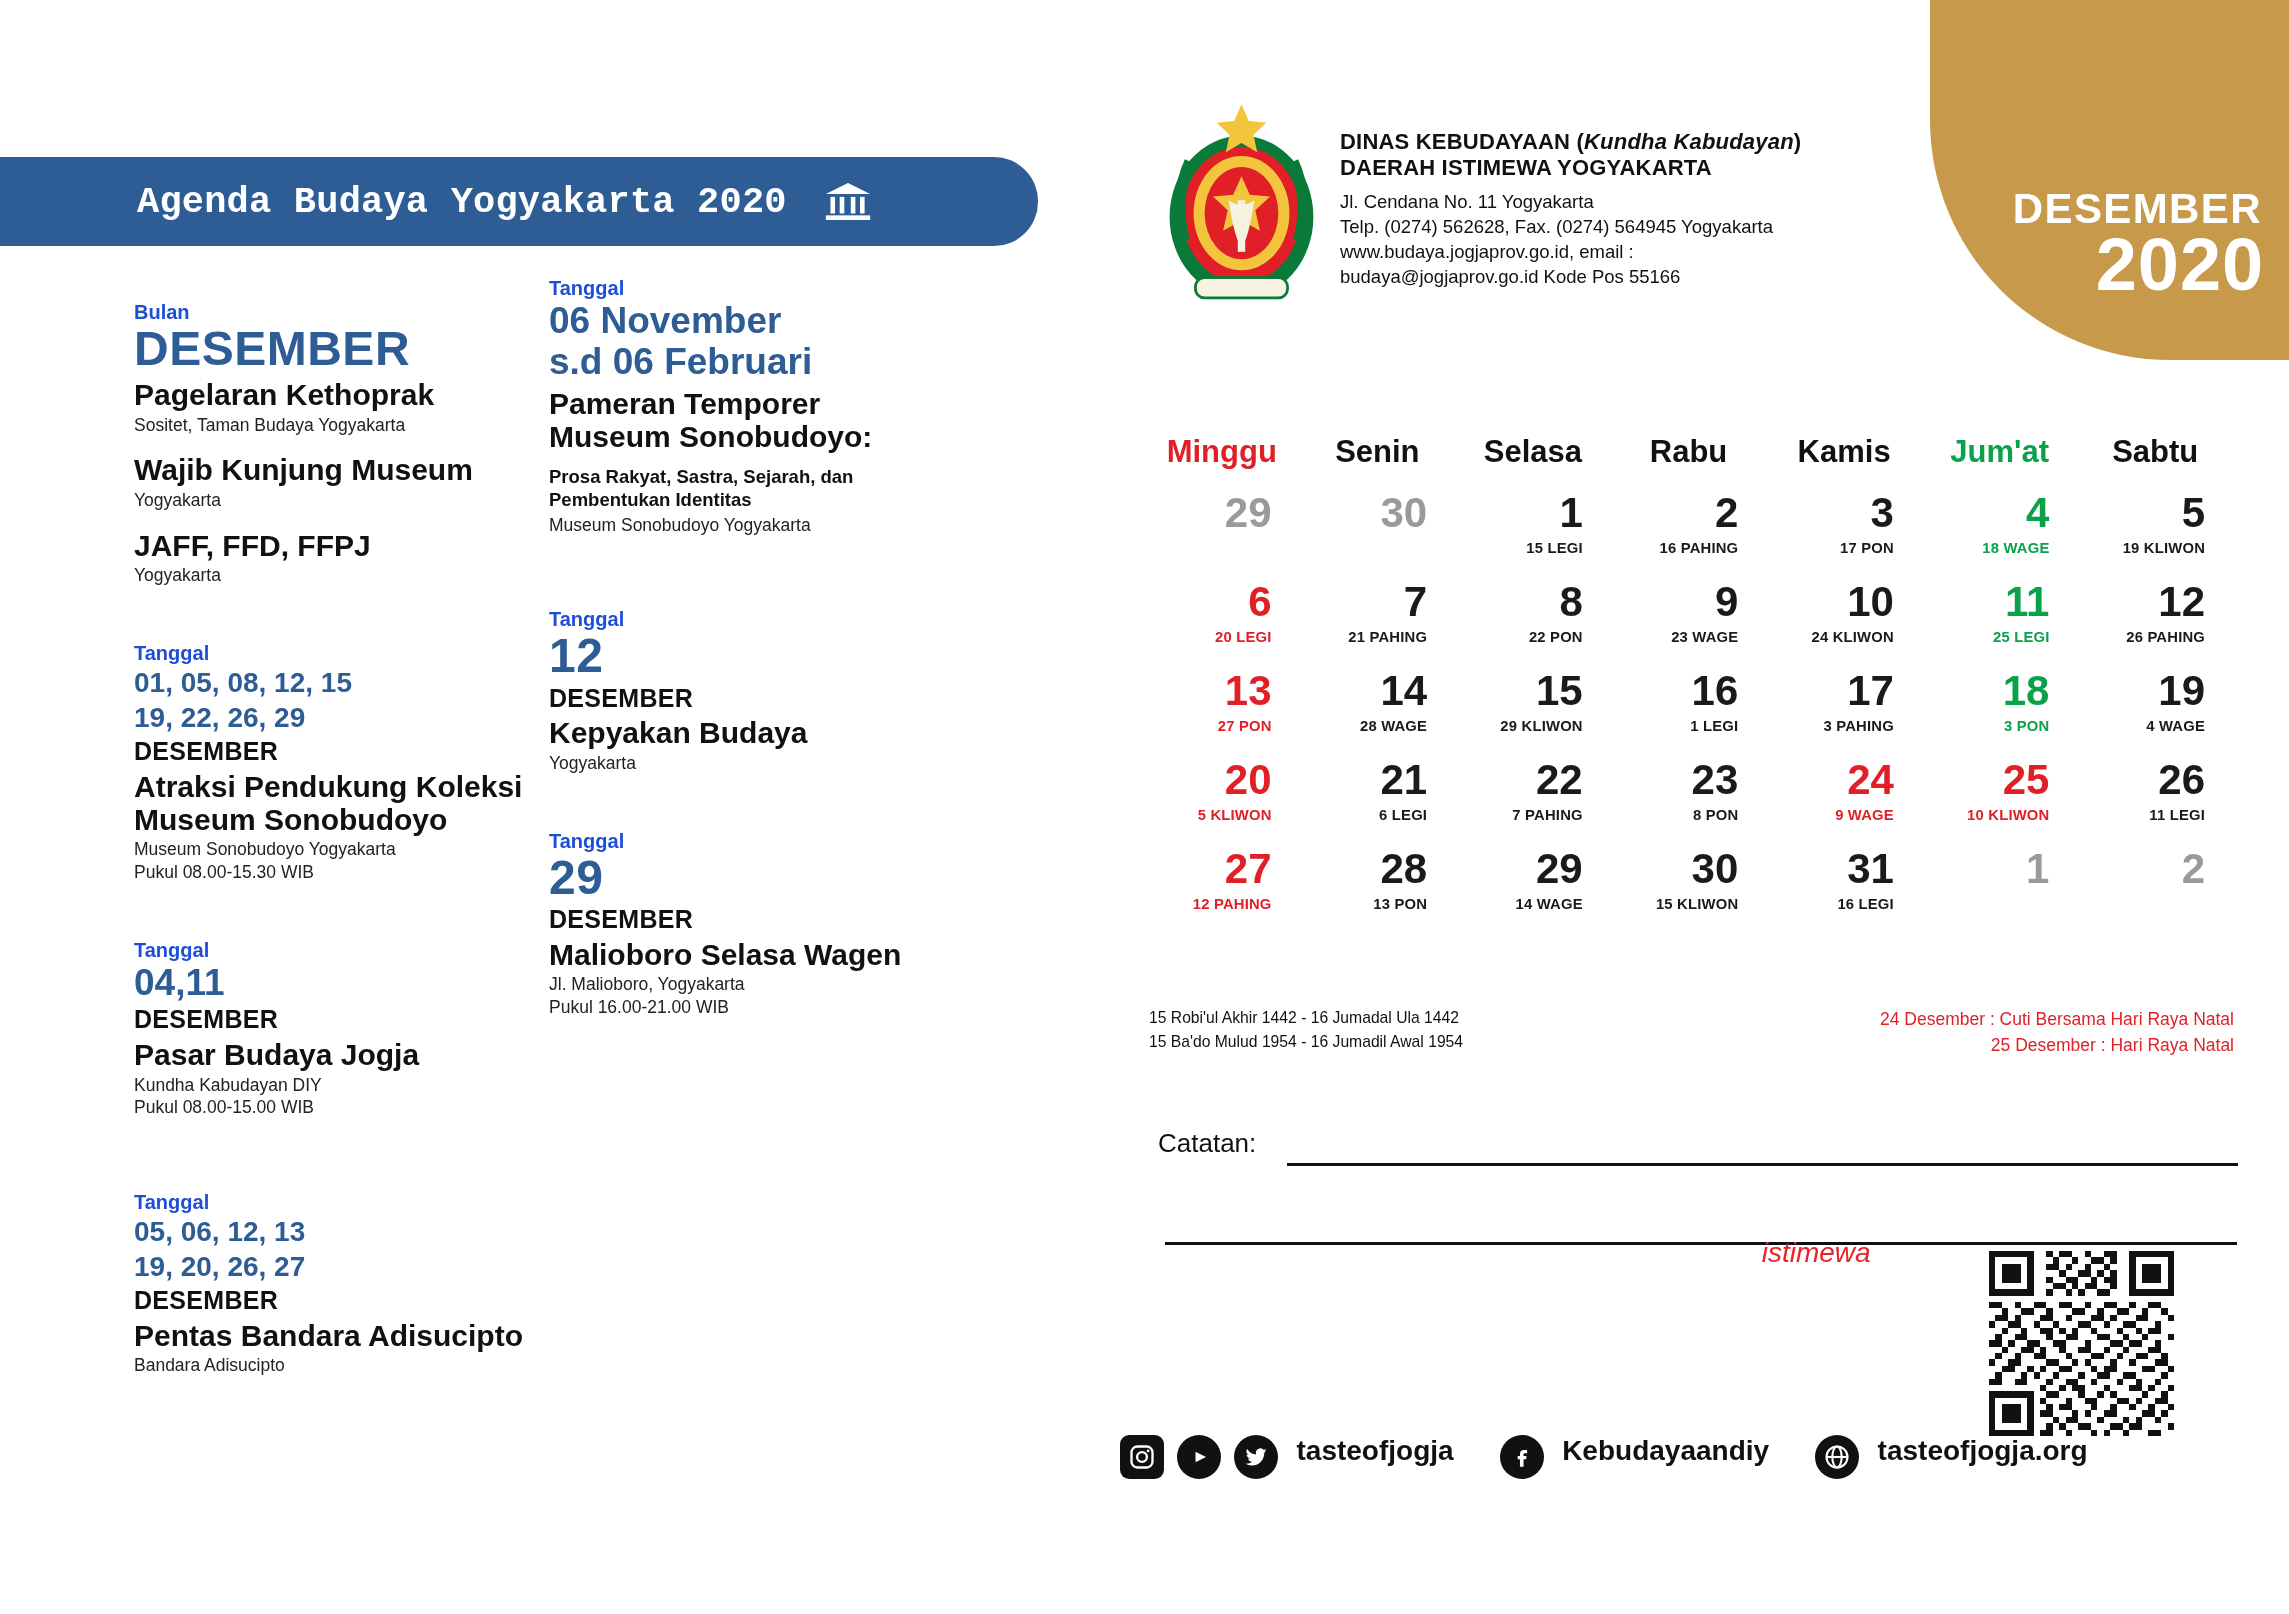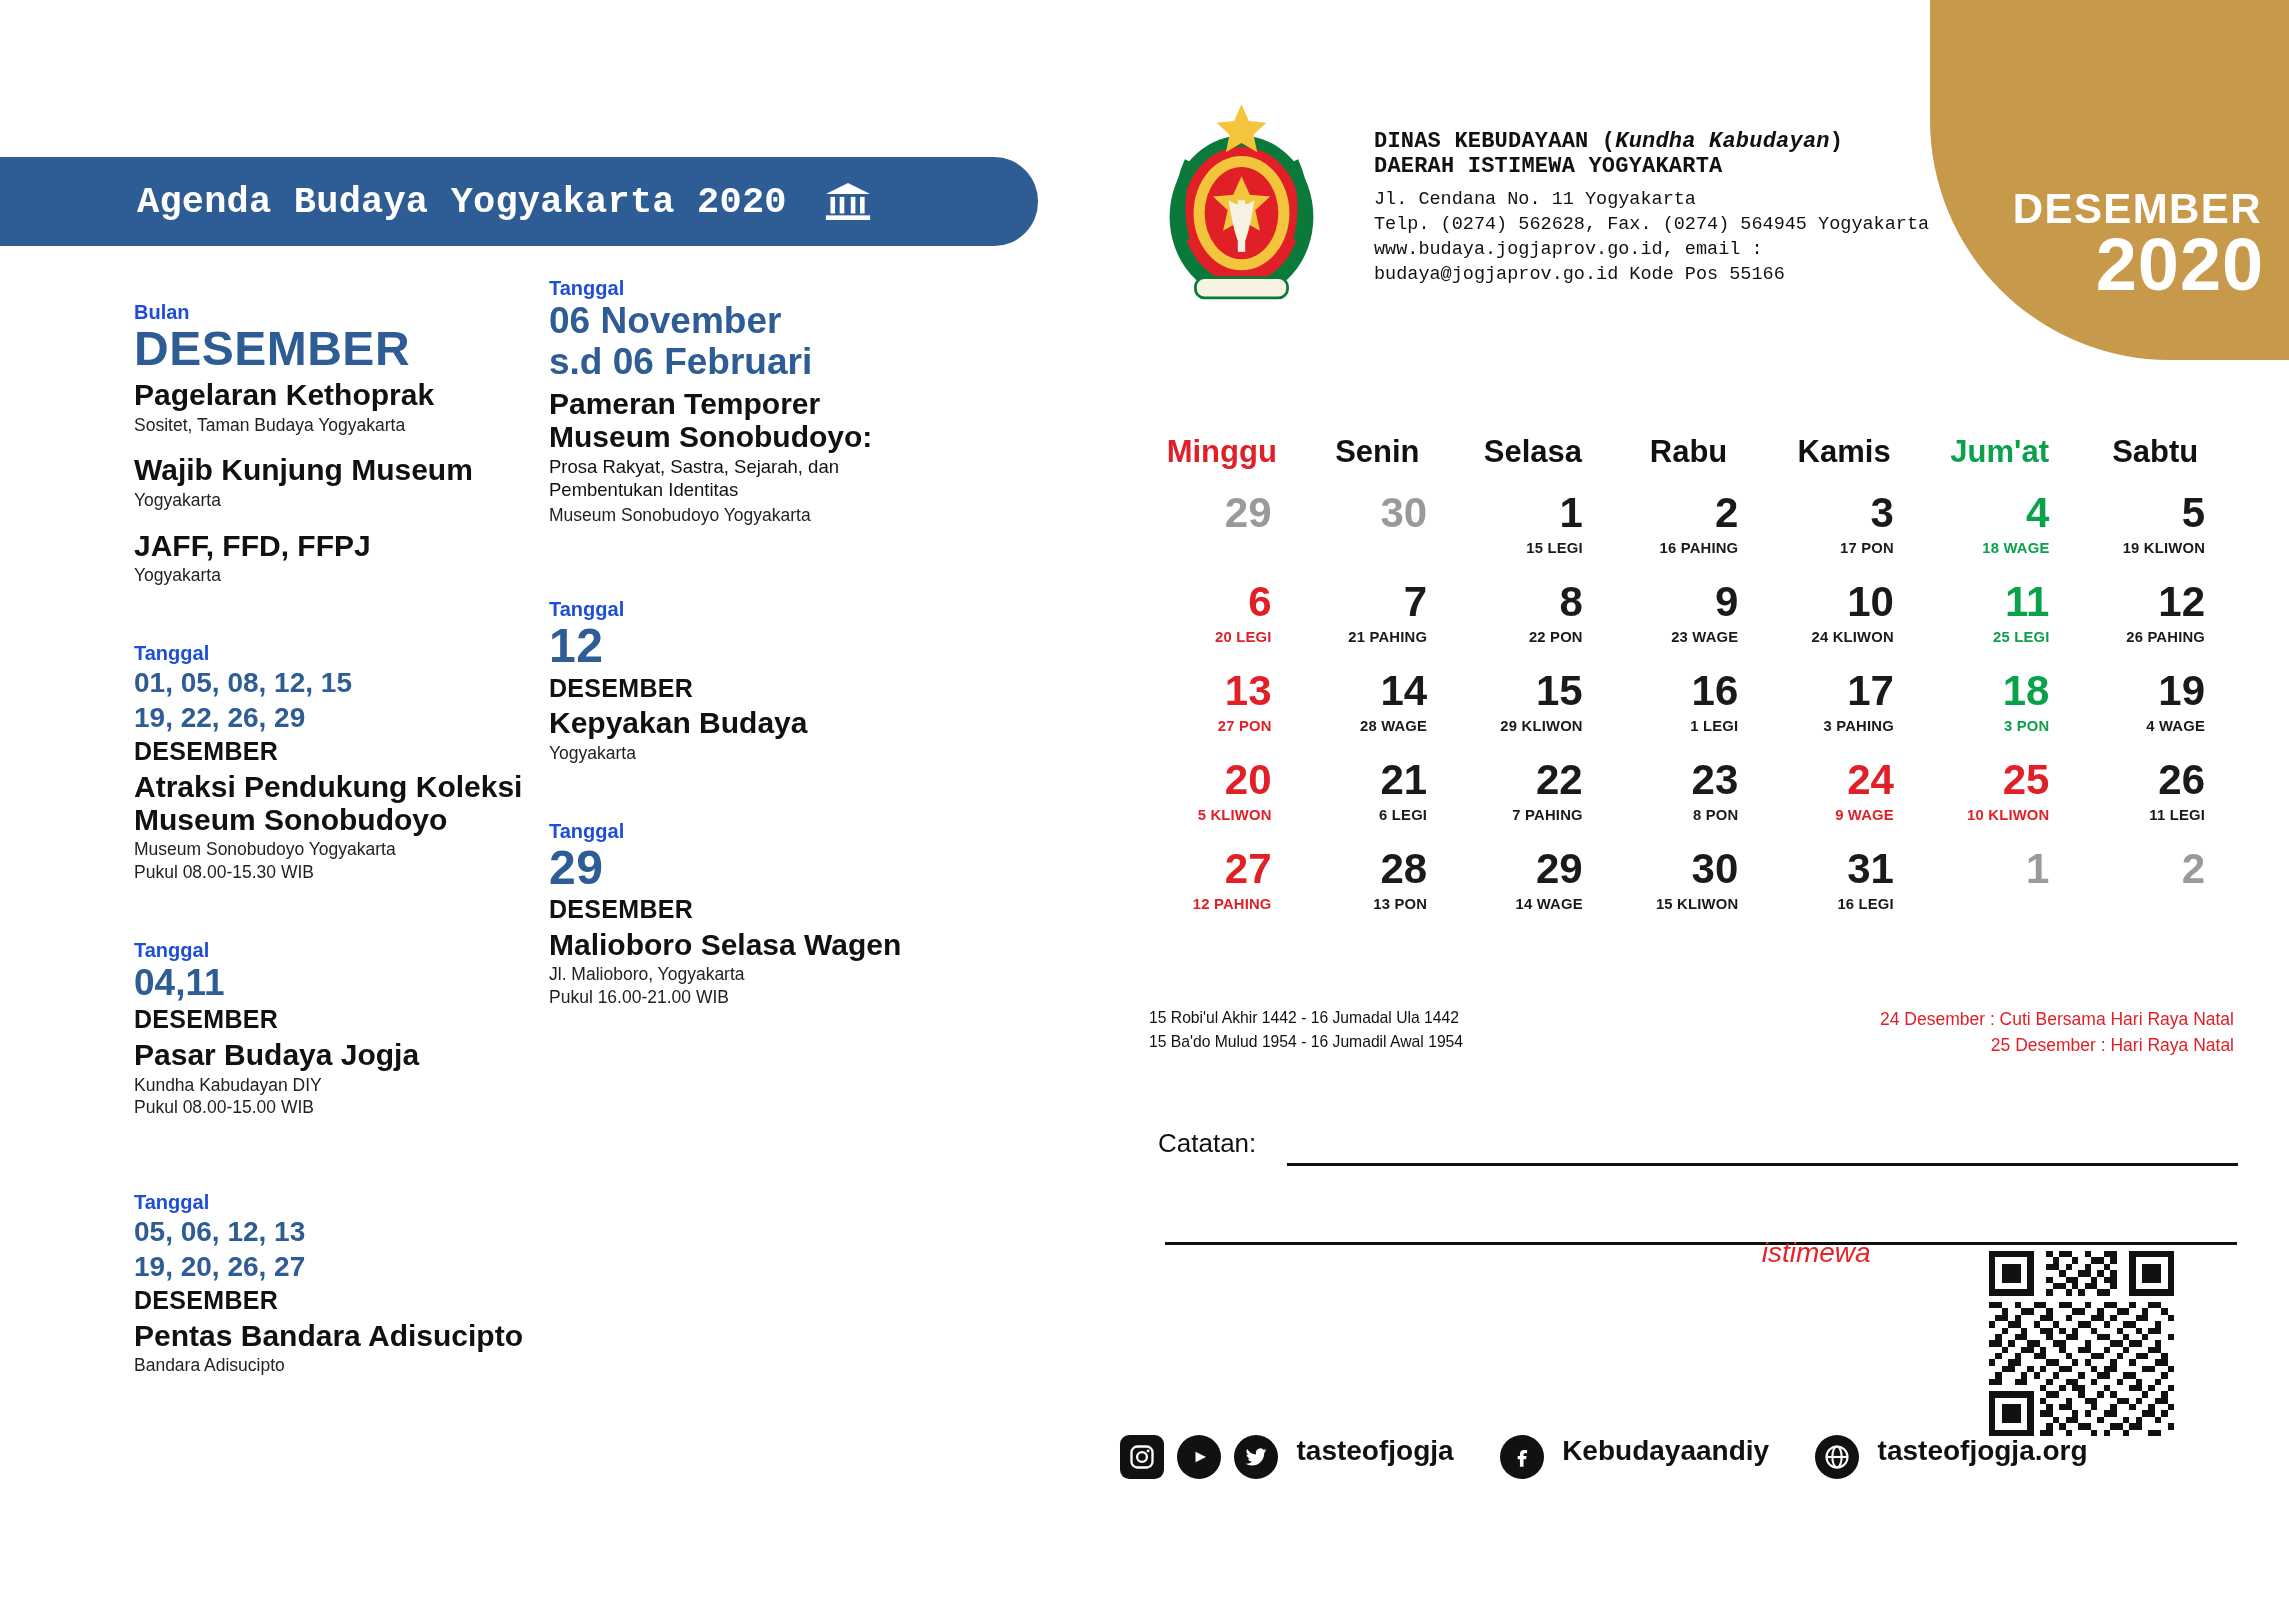--- a/index.html
+++ b/index.html
@@ -30,41 +30,41 @@
   .col-left { position: absolute; left: 134px; top: 277px; width: 397px; }
   .col-right { position: absolute; left: 549px; top: 277px; width: 397px; }
 
   .lbl { font-size: 20px; font-weight: bold; color: #1d4ed8; margin-top: 24px; }
   .big-blue { font-size: 48px; font-weight: bold; color: #2e5c94; line-height: 1.05; letter-spacing: 0.5px; }
   .big-blue-sm { font-size: 37px; font-weight: bold; color: #2e5c94; line-height: 1.12; }
   .datelist { font-size: 28px; font-weight: bold; color: #2e5c94; line-height: 1.25; }
   .month-black { font-size: 25px; font-weight: bold; color: #111; letter-spacing: 0.3px; margin-top: 1.8px;}
   .ev-title { font-size: 30px; font-weight: bold; color: #111; line-height: 1.1; margin-top: 3.7px; }
   .ev-sub { font-size: 17.5px; color: #222; line-height: 1.3; margin-top: 2.8px; }
-  .ev-sub-b { font-size: 18.5px; font-weight: normal; color: #111; line-height: 1.25; margin-top: 2px;}
+  .ev-sub-b { font-size: 18.5px; font-weight: bold; color: #111; line-height: 1.25; margin-top: 12px;}
   .gap-s { height: 13px; }
   .gap-m { height: 31px; }
   .gap-l { height: 48px; }
 
   
   .gold-tab {
     position: absolute; right: 0; top: 0; width: 360px; height: 360px;
     background: #c79a4b;
     border-bottom-left-radius: 240px;
   }
   .desember-label {
     position: absolute; right: 28px; top: 185px; width: 314px;
     text-align: right; color: #ffffff; font-size: 42px; font-weight: bold; letter-spacing: 1.4px;
   }
   .year-label {
     position: absolute; right: 26px; top: 222px; width: 314px;
     text-align: right; color: #ffffff; font-size: 74px; font-weight: bold; letter-spacing: 0.9px;
   }
 
-  .org-block { position: absolute; left: 1374px; top: 129px; width: 609px; font-family: Liberation Mono, monospace; }
+  .org-block { position: absolute; left: 1340px; top: 129px; width: 609px; }
   .org-l1 { font-size: 22px; font-weight: bold; color: #111; letter-spacing: 0.2px; }
   .org-l1 i { font-style: italic; }
   .org-l2 { font-size: 22px; font-weight: bold; color: #111; letter-spacing: 0.2px; }
   .org-addr { font-size: 18.5px; color: #111; line-height: 1.34; margin-top: 9.2px; }
 
   .crest { position: absolute; left: 1149px; top: 97px; width: 185px; height: 212px; }
 
   
   .cal { position: absolute; left: 1144px; top: 434px; width: 1089px; }
   .cal-head { display: flex; }

